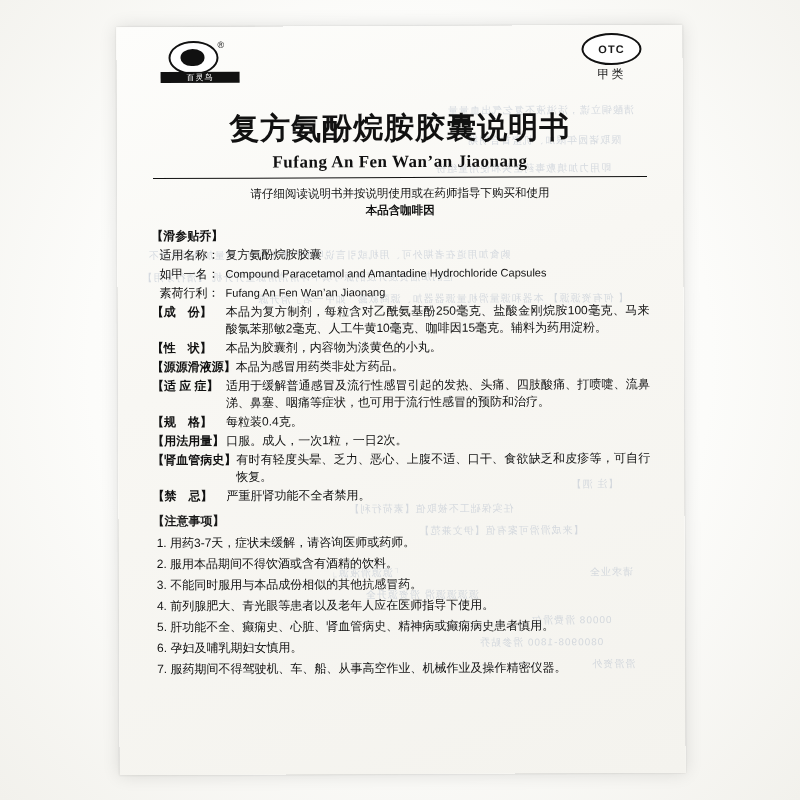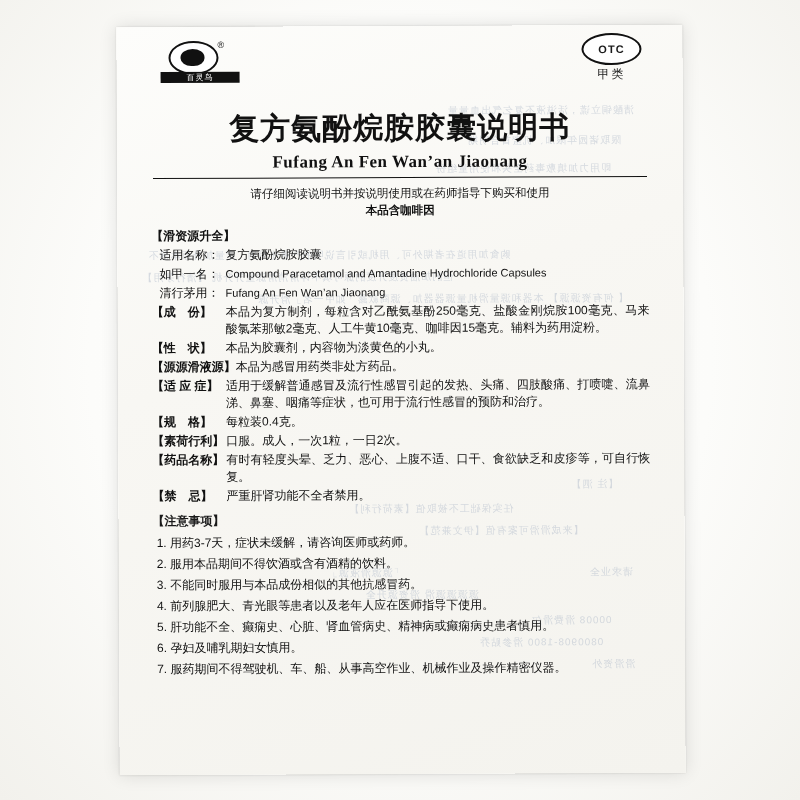--- a/index.html
+++ b/index.html
@@ -142,33 +142,33 @@
       <div class="rule"></div>
 
       <div class="notice">
         <div>请仔细阅读说明书并按说明使用或在药师指导下购买和使用</div>
         <div style="font-weight:bold;">本品含咖啡因</div>
       </div>
 
       <div class="rows">
 
         <div class="row">
-          <div class="lbl">【滑资源升全】</div>
+          <div class="lbl">【滑参贴乔】</div>
           <div class="val"></div>
         </div>
         <div class="row">
           <div class="sub">适用名称：</div>
           <div class="val">复方氨酚烷胺胶囊</div>
         </div>
         <div class="row">
           <div class="sub">如甲一名：</div>
           <div class="val small mono">Compound Paracetamol and Amantadine Hydrochloride Capsules</div>
         </div>
         <div class="row">
-          <div class="sub">清行茅用：</div>
+          <div class="sub">素荷行利：</div>
           <div class="val small mono">Fufang An Fen Wan’an Jiaonang</div>
         </div>
 
         <div class="row">
           <div class="lbl">【成　份】</div>
           <div class="val">本品为复方制剂，每粒含对乙酰氨基酚250毫克、盐酸金刚烷胺100毫克、马来酸氯苯那敏2毫克、人工牛黄10毫克、咖啡因15毫克。辅料为药用淀粉。</div>
         </div>
 
         <div class="row">
           <div class="lbl">【性　状】</div>
@@ -184,26 +184,26 @@
           <div class="lbl">【适 应 症】</div>
           <div class="val">适用于缓解普通感冒及流行性感冒引起的发热、头痛、四肢酸痛、打喷嚏、流鼻涕、鼻塞、咽痛等症状，也可用于流行性感冒的预防和治疗。</div>
         </div>
 
         <div class="row">
           <div class="lbl">【规　格】</div>
           <div class="val">每粒装0.4克。</div>
         </div>
 
         <div class="row">
-          <div class="lbl">【素荷行利】</div>
+          <div class="lbl">【用法用量】</div>
           <div class="val">口服。成人，一次1粒，一日2次。</div>
         </div>
 
         <div class="row">
-          <div class="lbl">【药品名称】</div>
+          <div class="lbl">【肾血管病史】</div>
           <div class="val">有时有轻度头晕、乏力、恶心、上腹不适、口干、食欲缺乏和皮疹等，可自行恢复。</div>
         </div>
 
         <div class="row">
           <div class="lbl">【禁　忌】</div>
           <div class="val">严重肝肾功能不全者禁用。</div>
         </div>
       </div>
 
       <div class="notes-title">【注意事项】</div>

